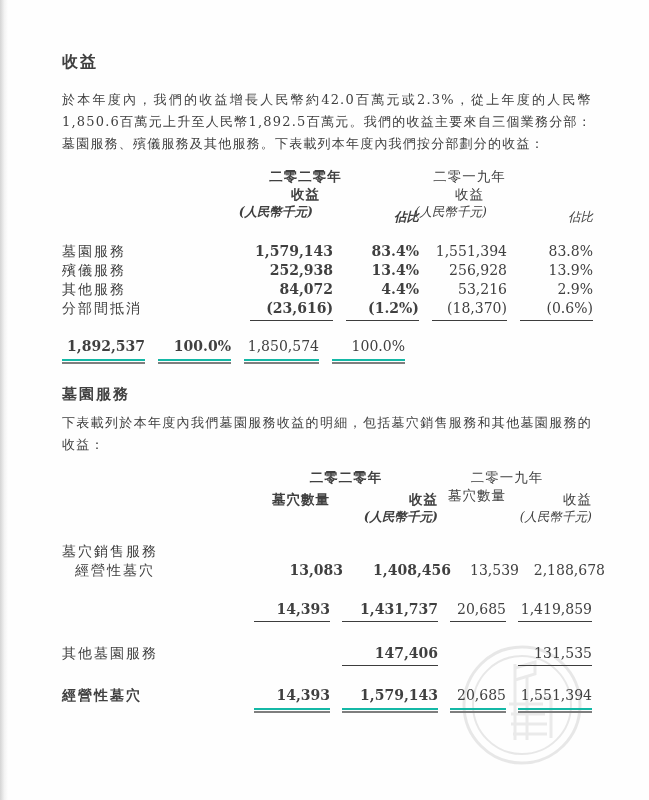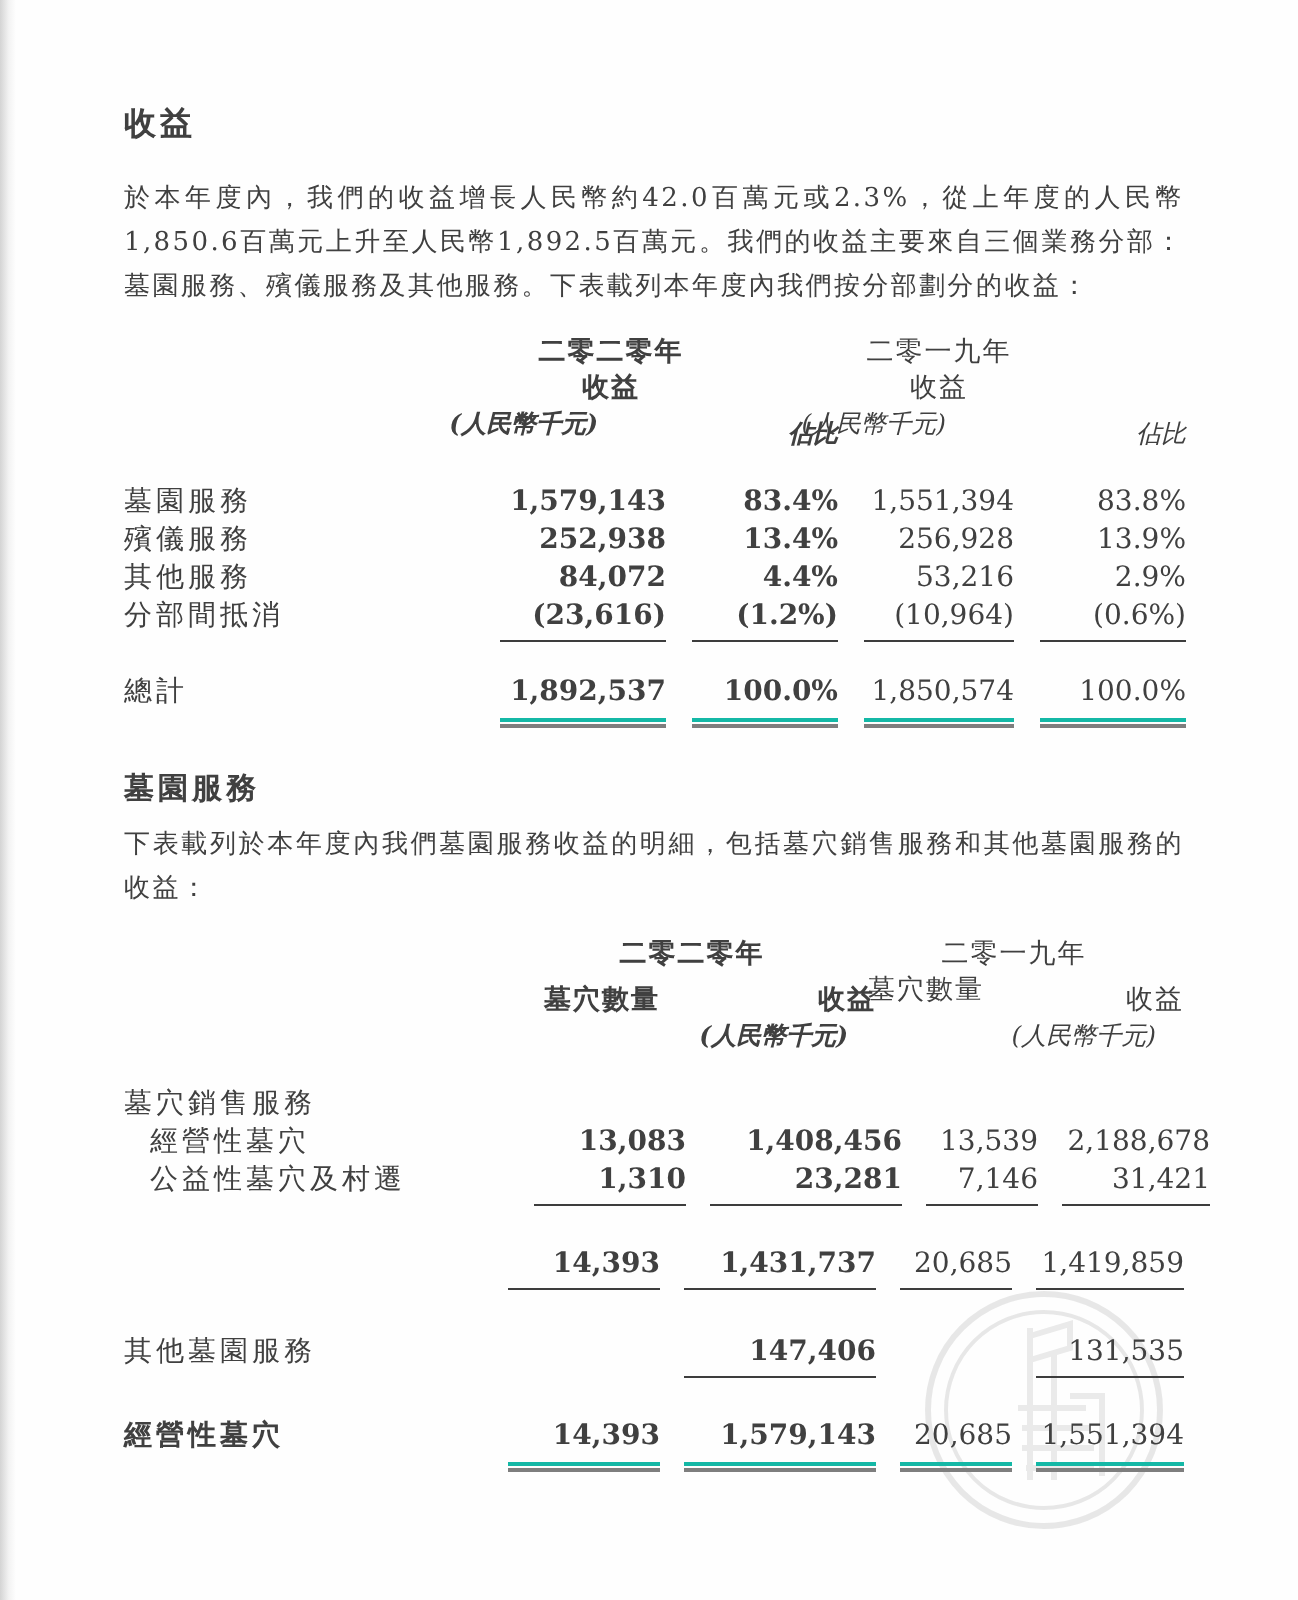--- a/index.html
+++ b/index.html
@@ -35,21 +35,21 @@
   .t2 .c4 { width:74px; flex:0 0 auto; }
 
   .num { text-align:right; font-variant-numeric:tabular-nums; }
   .ctr { text-align:center; }
   .rgt { text-align:right; }
   .b   { font-weight:700; }
   .it  { font-style:italic; font-size:12.5px; letter-spacing:0; }
   .yr  { font-size:13.5px; letter-spacing:1px; }
   .hlabel { font-size:13.5px; letter-spacing:1px; }
   .rel { position:relative; height:18px; }
-  .abs-r { position:absolute; right:14px; top:0; white-space:nowrap; }
+  .abs-r { position:absolute; right:0; top:0; white-space:nowrap; }
   .shift-r14 { transform:translateX(14px); }
   .shift-l14 { transform:translateX(-14px); }
   .shift-l20 { transform:translateX(-20px); }
 
   .ul  { border-bottom:1px solid #3d3d3d; padding-bottom:2px; }
   .dbl { position:relative; border-bottom:2px solid #14b8a6; padding-bottom:3px; }
   .dbl::after { content:""; position:absolute; left:0; right:0; bottom:-5px; height:2.5px; background:#7e7e7e; }
 
   .mt16 { margin-top:16px; } .mt20 { margin-top:20px; } .mt22 { margin-top:22px; }
   .indent { padding-left:13px; }
@@ -131,25 +131,24 @@
           <div class="lbl">其他服務</div>
           <div class="c1 num b">84,072</div>
           <div class="c2 num b">4.4%</div>
           <div class="c3 num">53,216</div>
           <div class="c4 num">2.9%</div>
         </div>
         <div class="row">
           <div class="lbl">分部間抵消</div>
           <div class="c1 num b ul">(23,616)</div>
           <div class="c2 num b ul">(1.2%)</div>
-          <div class="c3 num ul">(10,964)</div>
+          <div class="c3 num ul">(18,370)</div>
           <div class="c4 num ul">(0.6%)</div>
         </div>
         <div class="row mt16">
-          <div class="lbl">總計</div>
           <div class="c1 num b dbl">1,892,537</div>
           <div class="c2 num b dbl">100.0%</div>
           <div class="c3 num dbl">1,850,574</div>
           <div class="c4 num dbl">100.0%</div>
         </div>
       </div>
     </div>
 
     <div class="h-sub">墓園服務</div>
     <p class="para">下表載列於本年度內我們墓園服務收益的明細，包括墓穴銷售服務和其他墓園服務的收益：</p>
@@ -190,27 +189,20 @@
             <div class="c2"></div>
             <div class="c3"></div>
             <div class="c4"></div>
         </div>
         <div class="row">
           <div class="lbl indent">經營性墓穴</div>
           <div class="c1 num b">13,083</div>
           <div class="c2 num b">1,408,456</div>
           <div class="c3 num">13,539</div>
           <div class="c4 num">2,188,678</div>
-        </div>
-        <div class="row">
-          <div class="lbl indent">公益性墓穴及村遷</div>
-          <div class="c1 num b ul">1,310</div>
-          <div class="c2 num b ul">23,281</div>
-          <div class="c3 num ul">7,146</div>
-          <div class="c4 num ul">31,421</div>
         </div>
         <div class="row mt20">
           <div class="lbl"></div>
           <div class="c1 num b ul">14,393</div>
           <div class="c2 num b ul">1,431,737</div>
           <div class="c3 num ul">20,685</div>
           <div class="c4 num ul">1,419,859</div>
         </div>
         <div class="row mt22">
           <div class="lbl">其他墓園服務</div>

